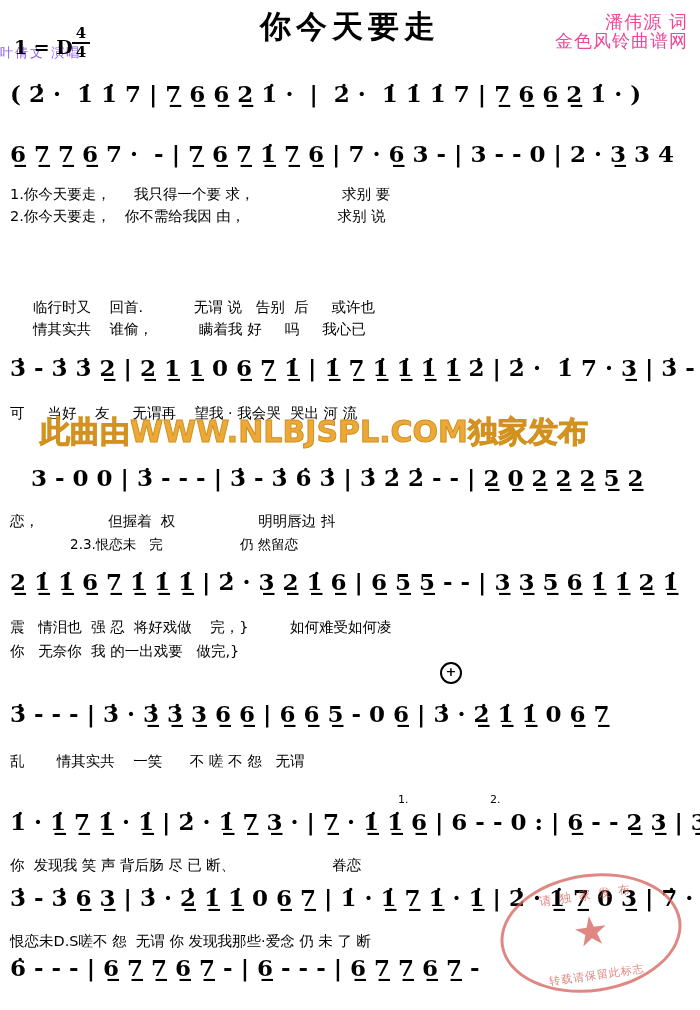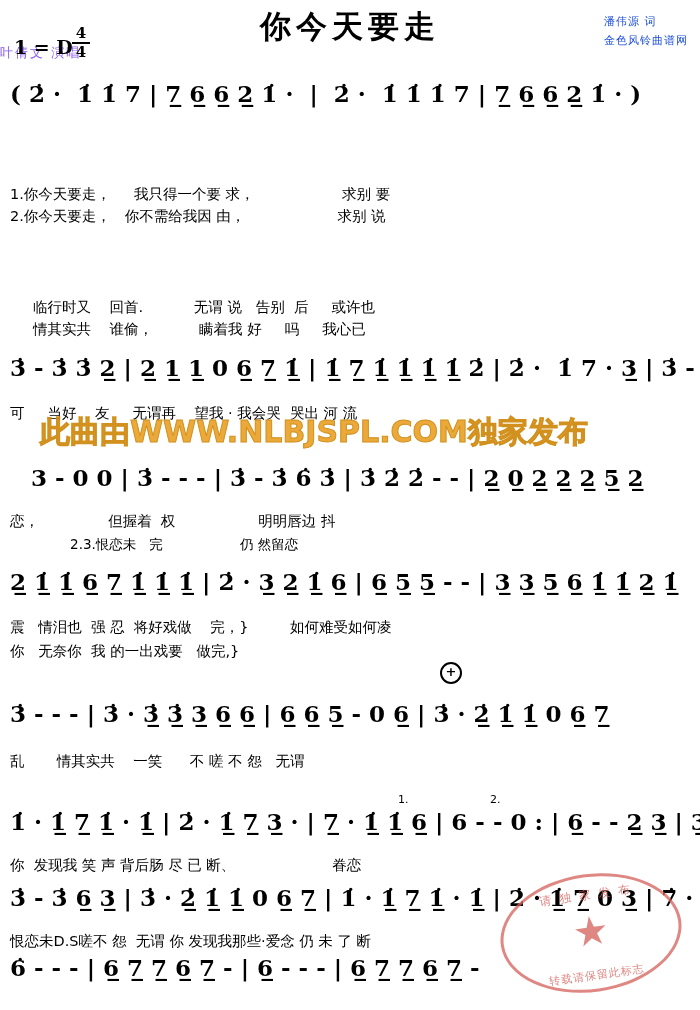--- a/index.html
+++ b/index.html
@@ -16,22 +16,22 @@
   .title{
     position:absolute;left:0;top:6px;width:700px;text-align:center;
     font-family:"DejaVu Serif","Liberation Serif",serif;
     font-size:31px;font-weight:bold;letter-spacing:5px;color:#000;
   }
   .singer{
     position:absolute;left:0;top:44px;width:700px;text-align:left;
     font-size:13px;letter-spacing:2px;color:#8b5cf6;
   }
   .credits{
-    position:absolute;right:12px;top:12px;text-align:left;
-    font-size:11px;line-height:19px;color:#1d4ed8;letter-spacing:1px;
+    position:absolute;right:12px;top:12px;text-align:right;
+    font-size:18px;line-height:19px;color:#ec4899;letter-spacing:1px;
   }
   .keysig{
     position:absolute;left:14px;top:36px;
     font-family:"DejaVu Serif","Liberation Serif",serif;
     font-size:19px;font-weight:bold;color:#000;
   }
   .meter{
     position:absolute;left:72px;top:26px;
     font-family:"DejaVu Serif","Liberation Serif",serif;
     font-size:15px;font-weight:bold;color:#000;text-align:center;line-height:15px;
@@ -104,20 +104,21 @@
   </div>
 
   <div class="keysig">1 = D</div>
   <div class="meter">
     <span class="num">4</span>
     <span class="bar"></span>
     <span class="num">4</span>
   </div>
 
   <div class="mline" style="top:80px;">( 2̇ ·  1̇ 1̇ 7 | 7̲ 6̲ 6̲ 2̲ 1̇ ·  |  2̇ ·  1̇ 1̇ 1̇ 7 | 7̲ 6̲ 6̲ 2̲ 1̇ · )</div>
+  <div class="mline" style="top:140px;">6̲ 7̲ 7̲ 6̲ 7 ·  - | 7̲ 6̲ 7̲ 1̲̇ 7̲ 6̲ | 7 · 6̲ 3 - | 3 - - 0 | 2 · 3̲ 3 4</div>
   <div class="mline" style="top:354px;">3̇ - 3̇ 3̇ 2̲ | 2̲ 1̲ 1̲ 0 6̲ 7̲ 1̲̇ | 1̲̇ 7̲ 1̲̇ 1̲̇ 1̲̇ 1̲̇ 2̇ | 2̇ ·  1̇ 7 · 3̲ | 3̇ - -</div>
   <div class="mline" style="top:464px;margin-left:21px;">3 - 0 0 | 3̇ - - - | 3̇ - 3̇ 6̇ 3̇ | 3̇ 2̇ 2̇ - - | 2̲ 0̲ 2̲ 2̲ 2̲ 5̲ 2̲</div>
   <div class="mline" style="top:568px;">2̲ 1̲̇ 1̲̇ 6̲ 7̲ 1̲̇ 1̲̇ 1̲̇ | 2̇ · 3̲ 2̲ 1̲̇ 6̲ | 6̲ 5̲ 5̲ - - | 3̲ 3̲ 5̲ 6̲ 1̲̇ 1̲̇ 2̲ 1̲̇</div>
   <div class="mline" style="top:700px;">3̇ - - - | 3̇ · 3̲̇ 3̲̇ 3̲ 6̲ 6̲ | 6̲ 6̲ 5̲ - 0 6̲ | 3̇ · 2̲̇ 1̲̇ 1̲̇ 0 6̲ 7̲</div>
   <div class="mline" style="top:808px;">1̇ · 1̲̇ 7̲ 1̲̇ · 1̲̇ | 2̇ · 1̲̇ 7̲ 3̲ · | 7̲ · 1̲̇ 1̲̇ 6̲ | 6 - - 0 : | 6̲ - - 2̲ 3̲ | 3̲ - - -</div>
   <div class="mline" style="top:884px;">3̇ - 3̇ 6̲ 3̲ | 3̇ · 2̲̇ 1̲̇ 1̲̇ 0 6̲ 7̲ | 1̇ · 1̲̇ 7̲ 1̲̇ · 1̲̇ | 2̇ · 1̲̇ 7̲ 0 3̲ | 7̇ · 1̲̇ 1̲̇ 6̲ · -</div>
   <div class="mline" style="top:954px;">6̇ - - - | 6̲ 7̲ 7̲ 6̲ 7̲ - | 6̲ - - - | 6̲ 7̲ 7̲ 6̲ 7̲ -</div>
 
   <div class="lyric" style="top:185px;">1.你今天要走，     我只得一个要 求，                   求别 要</div>
   <div class="lyric" style="top:207px;">2.你今天要走，   你不需给我因 由，                    求别 说</div>

